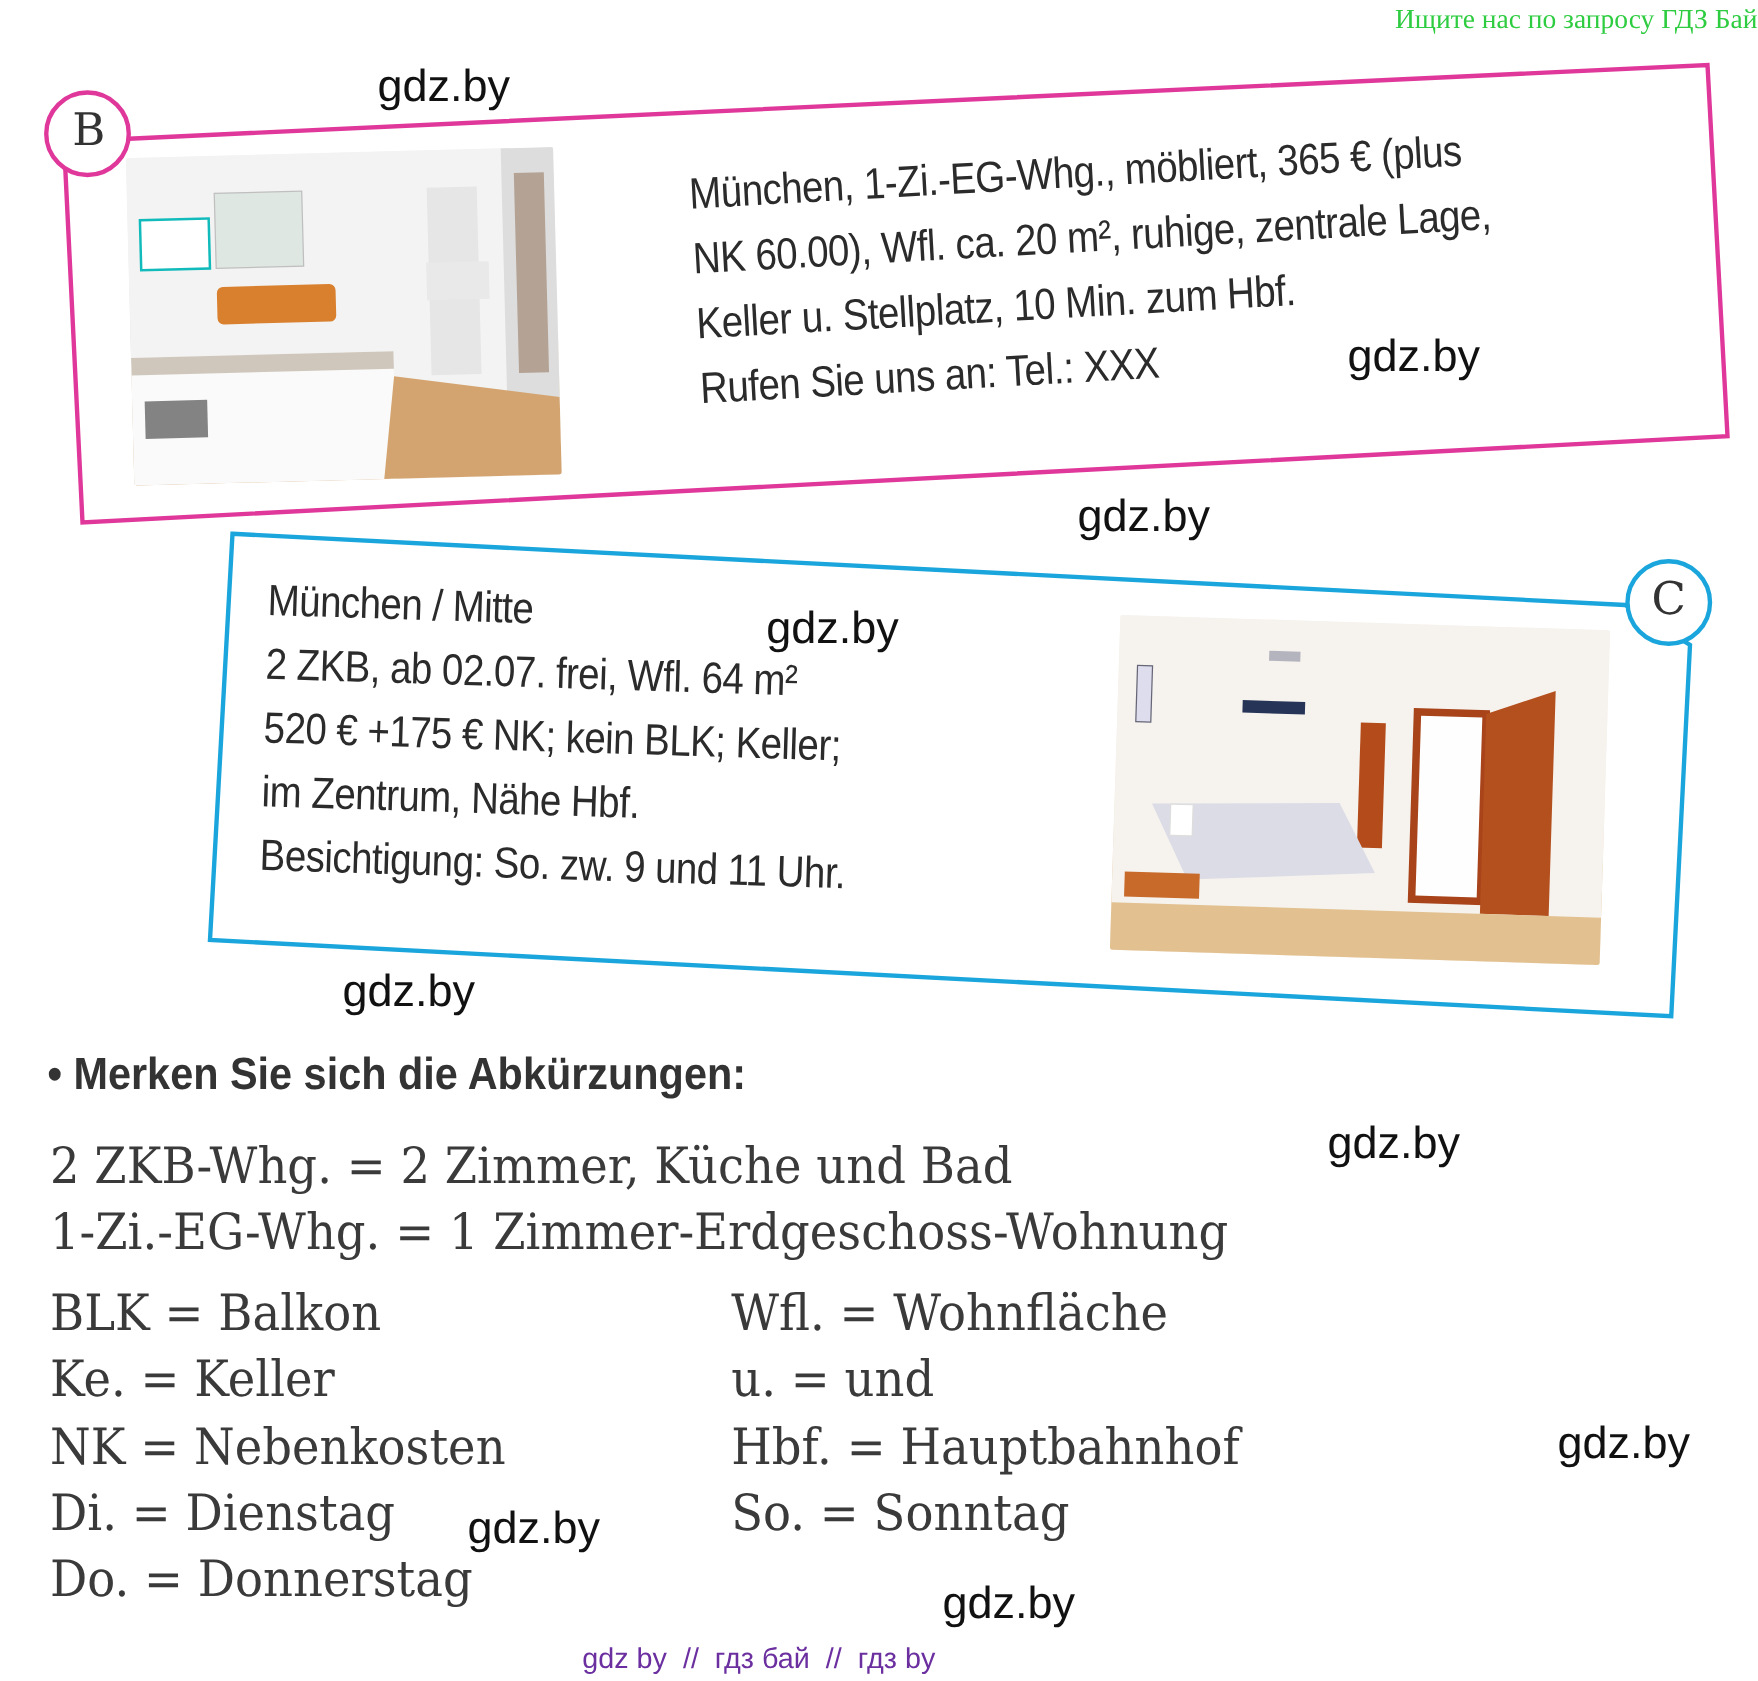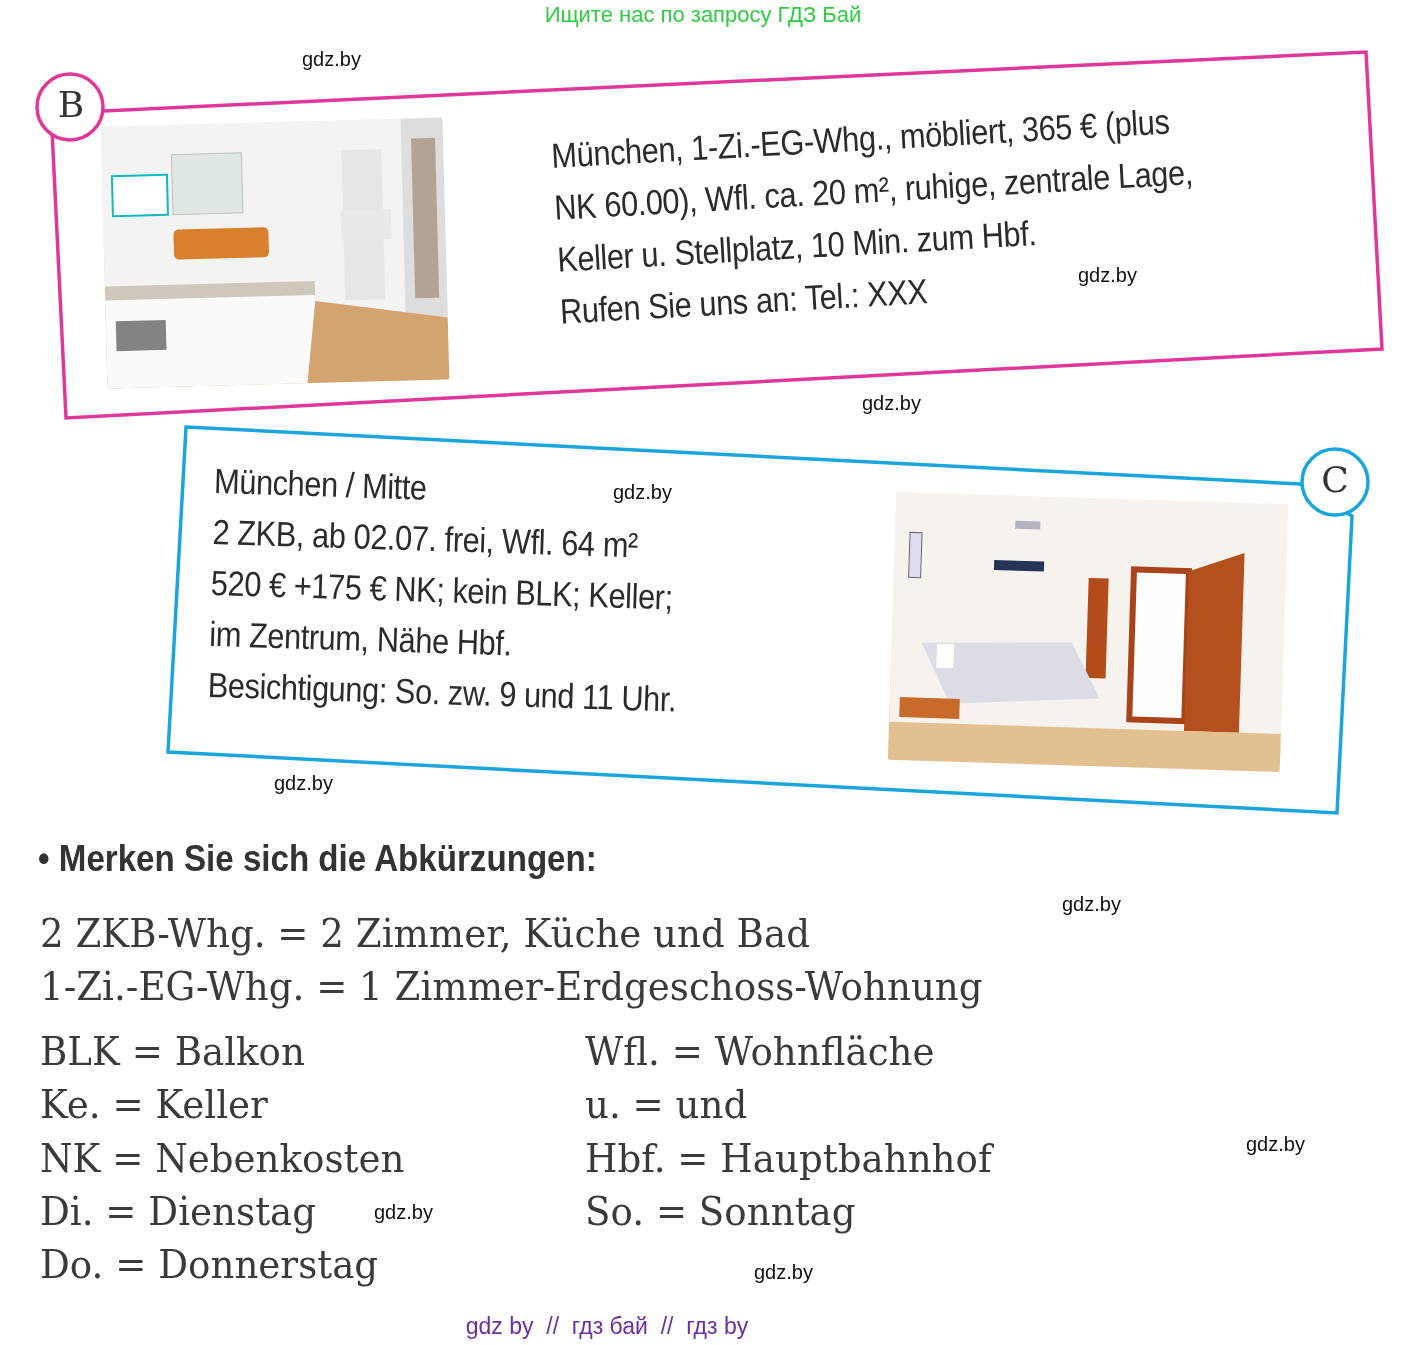--- a/index.html
+++ b/index.html
@@ -1,19 +1,19 @@
 <!DOCTYPE html>
 <html><head>
 <meta charset="utf-8">
 <style>
   html, body { margin: 0; padding: 0; background: #ffffff; }
   body { width: 1406px; height: 1345px; position: relative; overflow: hidden; font-family: "Liberation Sans", sans-serif; color: #333; }
   .abs { position: absolute; }
-  .top-banner { left: 0; width: 1406px; top: 2px; text-align: center; color: #2ecc40; font-size: 22px; font-family: Liberation Sans, sans-serif; }
-  .wm { font-family: "Liberation Sans", sans-serif; font-size: 20px; color: #111; }
+  .top-banner { left: 0; width: 1406px; top: 2px; text-align: right; color: #2ecc40; font-size: 22px; font-family: Liberation Serif, serif; }
+  .wm { font-family: "Liberation Sans", sans-serif; font-size: 36px; color: #111; }
   svg.frame { position: absolute; left: 0; top: 0; }
   .ad-text { font-family: "Liberation Sans", sans-serif; color: #2b2b2b; font-size: 35px; line-height: 52px; transform-origin: left top; letter-spacing: -0.5px; }
   .ad-b-text { left: 550px; top: 130px; transform: rotate(-3.2deg) scaleX(0.88); white-space: nowrap; }
   .ad-c-text { left: 215px; top: 455px; transform: rotate(1.8deg) scaleX(0.88); white-space: nowrap; }
   .photo { border-radius: 2px; overflow: hidden; }
   .photo-b { left: 104px; top: 122px; width: 342px; height: 262px; transform: rotate(-1.5deg); background: linear-gradient(180deg, #f4f4f4 0%, #ececec 40%, #e4dcd2 60%, #d9b48a 100%); }
   .photo-c { left: 892px; top: 498px; width: 392px; height: 268px; transform: rotate(1.8deg); background: linear-gradient(180deg, #f6f3ee 0%, #f4efe8 50%, #e9d3b3 75%, #e2c08f 100%); }
   .heading { left: 38px; top: 838px; font-family: "Liberation Sans", sans-serif; font-weight: bold; font-size: 36px; color: #333; transform: scaleX(0.92); transform-origin: left top; white-space: nowrap; }
   .abbr { font-family: "DejaVu Serif", "Liberation Serif", serif; font-size: 40px; color: #3a3a3a; white-space: nowrap; transform: scaleX(0.93); transform-origin: left top; }
   .footer { left: 0; width: 1214px; top: 1313px; text-align: center; color: #6b2fa0; font-size: 23px; font-family: "Liberation Sans", sans-serif; }

